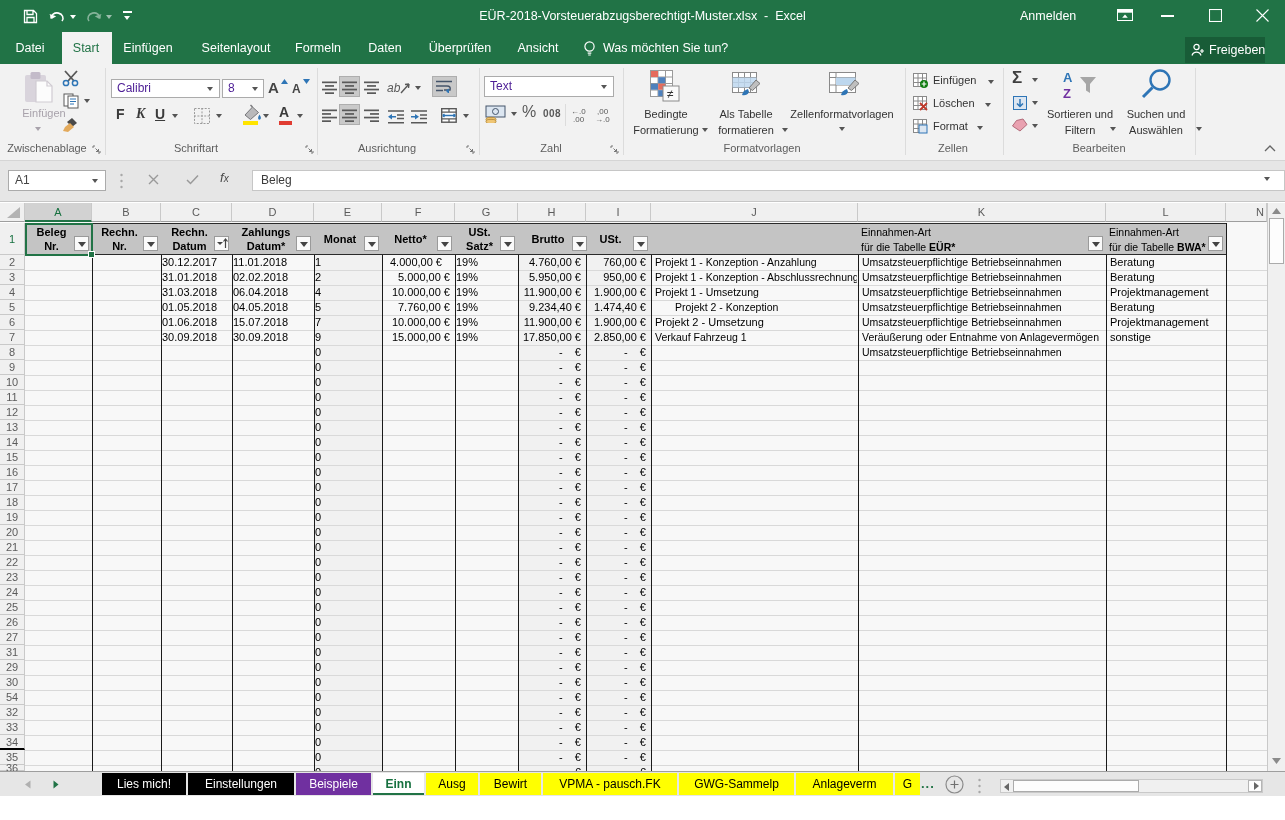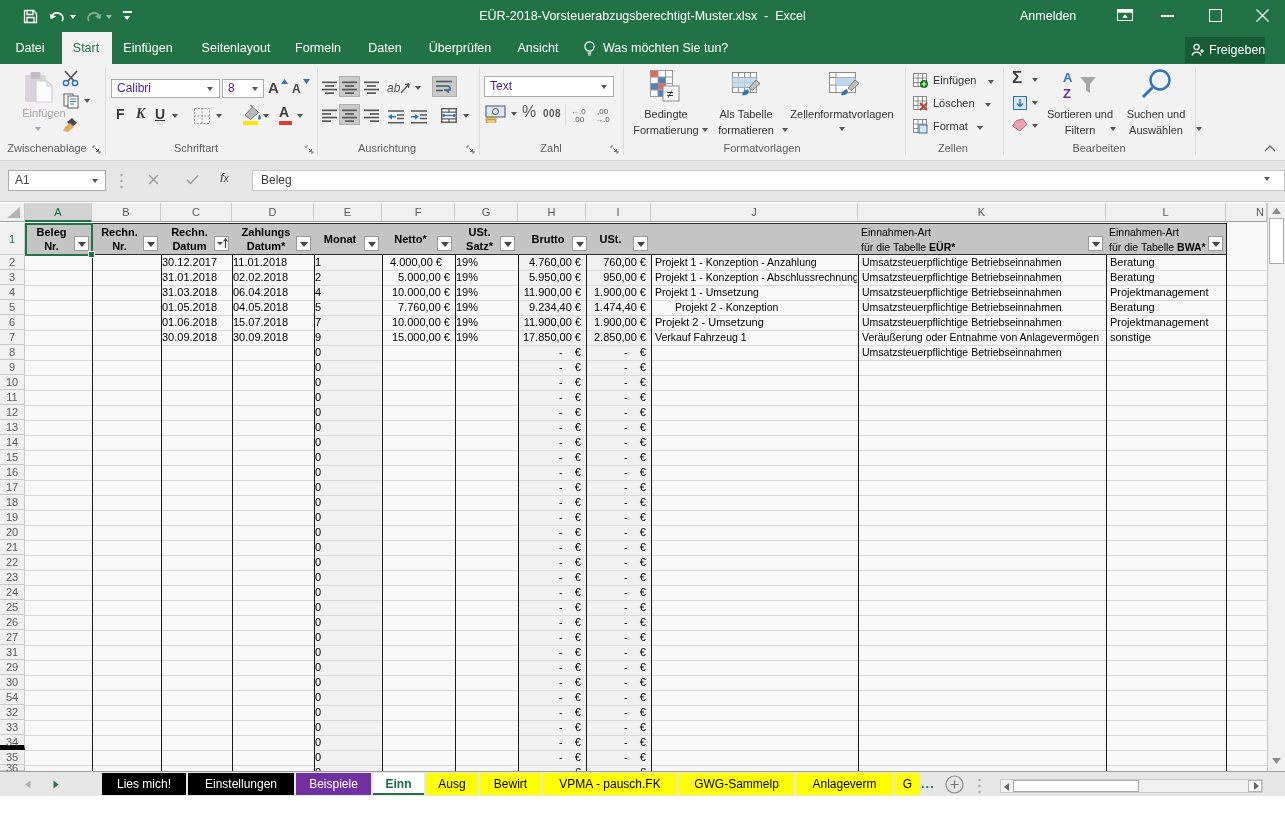--- a/index.html
+++ b/index.html
@@ -415,21 +415,21 @@
 <div class="abs rowhdr" style="top:585px;height:15px;line-height:15px;border-bottom:1px solid #c9c9c9">24</div>
 <div class="abs rowhdr" style="top:600px;height:15px;line-height:15px;border-bottom:1px solid #c9c9c9">25</div>
 <div class="abs rowhdr" style="top:615px;height:15px;line-height:15px;border-bottom:1px solid #c9c9c9">26</div>
 <div class="abs rowhdr" style="top:630px;height:15px;line-height:15px;border-bottom:1px solid #c9c9c9">27</div>
 <div class="abs rowhdr" style="top:645px;height:15px;line-height:15px;border-bottom:1px solid #c9c9c9">31</div>
 <div class="abs rowhdr" style="top:660px;height:15px;line-height:15px;border-bottom:1px solid #c9c9c9">29</div>
 <div class="abs rowhdr" style="top:675px;height:15px;line-height:15px;border-bottom:1px solid #c9c9c9">30</div>
 <div class="abs rowhdr" style="top:690px;height:15px;line-height:15px;border-bottom:1px solid #c9c9c9">54</div>
 <div class="abs rowhdr" style="top:705px;height:15px;line-height:15px;border-bottom:1px solid #c9c9c9">32</div>
 <div class="abs rowhdr" style="top:720px;height:15px;line-height:15px;border-bottom:1px solid #c9c9c9">33</div>
-<div class="abs rowhdr" style="top:735px;height:15px;line-height:15px;border-bottom:5px solid #000000">34</div>
+<div class="abs rowhdr" style="top:735px;height:15px;line-height:15px;border-bottom:2px solid #000000">34</div>
 <div class="abs rowhdr" style="top:750px;height:15px;line-height:15px;border-bottom:1px solid #c9c9c9">35</div>
 <div class="abs rowhdr" style="top:765px;height:6px;line-height:6px;border-bottom:1px solid #c9c9c9">36</div>
 <div class="vline" style="left:92px"></div>
 <div class="vline" style="left:161px"></div>
 <div class="vline" style="left:232px"></div>
 <div class="vline" style="left:314px"></div>
 <div class="vline" style="left:382px"></div>
 <div class="vline" style="left:455px"></div>
 <div class="vline" style="left:518px"></div>
 <div class="vline" style="left:586px"></div>

